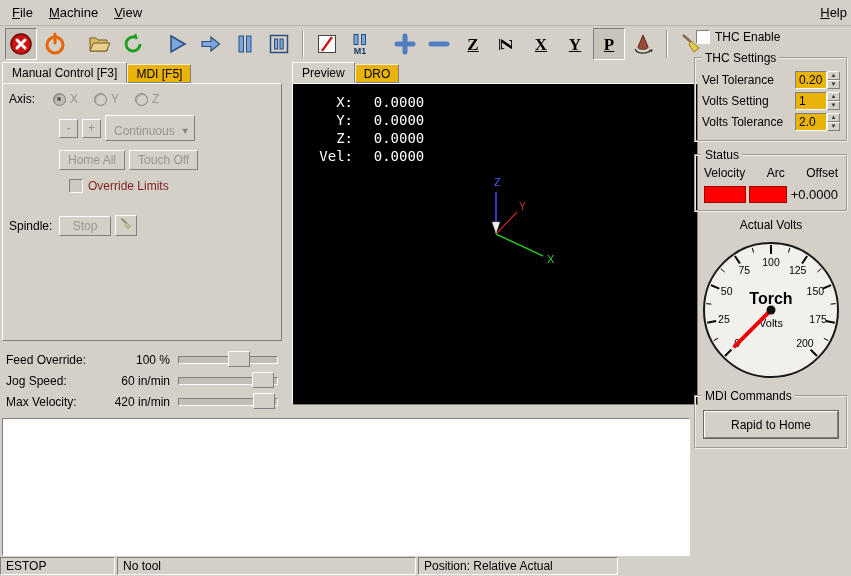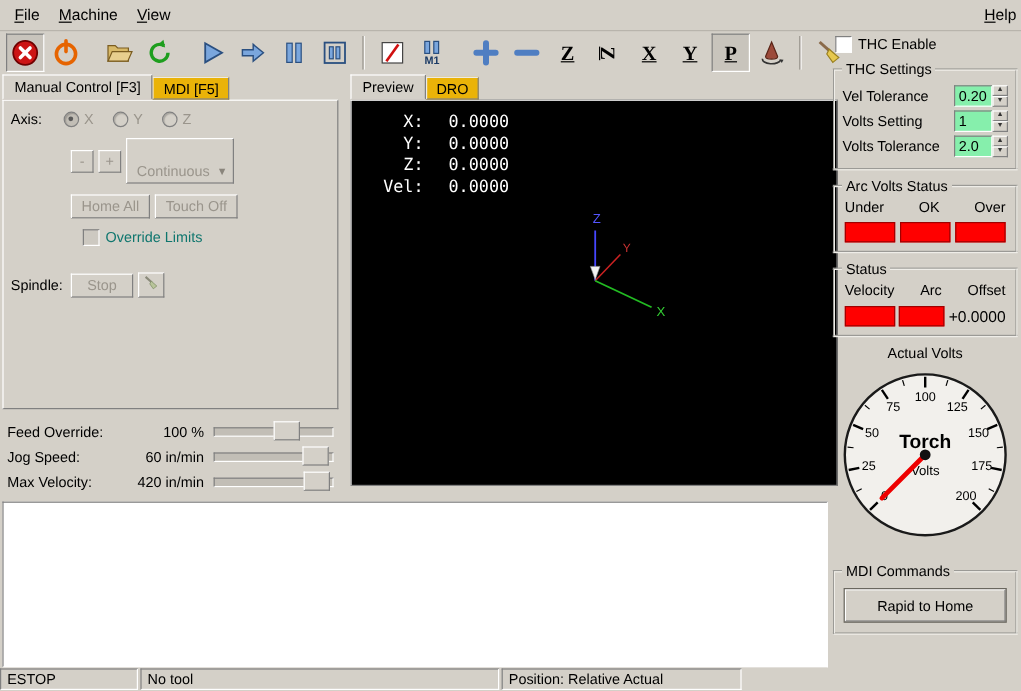--- a/index.html
+++ b/index.html
@@ -21,30 +21,30 @@
   .rot{display:inline-block;transform:rotate(90deg)}
 
   
   .left-panel{position:absolute;left:2px;top:63px;width:304px;height:346px}
   .tabbar{display:flex;height:20px;align-items:flex-end}
   .tab{padding:3px 9px 2px;background:#d4d0c8;border:1px solid;border-color:#fff #808080 #d4d0c8 #fff;position:relative;z-index:2;white-space:nowrap}
   .tab.inactive{background:#eab308;border-color:#eceae6 #808080 #808080 #eceae6;padding:2px 8px 1px;z-index:1}
   .panel-body{position:absolute;top:20px;left:0;width:280px;height:258px;border:1px solid;border-color:#fff #808080 #808080 #fff;background:#d4d0c8;padding:8px 6px;box-sizing:border-box}
   .row{display:flex;align-items:center;margin-bottom:9px}
   .indent{margin-left:50px}
-  .dim{color:#0f766e}
+  .dim{color:#7f1d1d}
   .dbtn{background:#d4d0c8;border:1px solid;border-color:#fff #808080 #808080 #fff;color:#9a958c;font-size:12px;font-family:"Liberation Sans",sans-serif;padding:2px 8px;margin-right:4px}
   .sqbtn{width:19px;height:19px;padding:0;text-align:center}
   .radio{display:inline-flex;align-items:center;gap:4px;margin-right:16px;color:#9a958c}
   .rb{width:11px;height:11px;border-radius:50%;border:1px solid #808080;background:#d4d0c8;position:relative;box-shadow:inset 1px 1px 1px rgba(0,0,0,.2)}
   .rb.sel{background:#c2beb6}
   .rb.sel::after{content:"";position:absolute;left:3px;top:3px;width:4px;height:4px;border-radius:50%;background:#5a5a5a}
   .cb{width:12px;height:12px;border:1px solid;border-color:#808080 #fff #fff #808080;background:#cdc9c1;margin-right:5px;flex:0 0 auto}
   .cb.white{background:#fff}
-  .combo{display:inline-flex;align-items:center;border:1px solid;border-color:#fff #808080 #808080 #fff;background:#d4d0c8;color:#9a958c;padding:20px 4px 2px 8px;gap:6px}
+  .combo{display:inline-flex;align-items:center;border:1px solid;border-color:#fff #808080 #808080 #fff;background:#d4d0c8;color:#9a958c;padding:8px 4px 2px 8px;gap:6px}
   .combo .arr{font-size:9px;color:#8a857c}
 
   
   .sliders{position:absolute;top:283px;left:0;width:280px}
   .srow{display:flex;align-items:flex-end;height:21px}
   .srow .slbl{flex:0 0 94px;padding-left:4px}
   .srow .sval{flex:0 0 70px;text-align:right;padding-right:8px}
   .strack{position:relative;width:100px;height:16px}
   .strack::before{content:"";position:absolute;left:0;right:0;top:5px;height:6px;border:1px solid;border-color:#808080 #fff #fff #808080;background:#c2beb6}
   .sthumb{position:absolute;top:0;width:22px;height:16px;background:#d4d0c8;border:1px solid;border-color:#fff #808080 #808080 #fff;box-sizing:border-box}
@@ -58,21 +58,21 @@
   .dro-row .dv{width:92px;text-align:center}
   .axes-ind{position:absolute;left:158px;top:80px}
 
   
   .thc{position:absolute;left:694px;top:30px;width:154px}
   .thc fieldset{border:2px groove #efede8;margin:0 0 6px;padding:3px 6px 6px;box-sizing:border-box}
   .thc legend{font-size:12px;padding:0 3px}
   .chkrow{display:flex;align-items:center;margin:0 0 7px 2px}
   .setrow{display:flex;align-items:center;justify-content:space-between;margin:3px 0}
   .spin{display:flex;height:18px}
-  .spin .sval{width:32px;background:#86efac;border:1px solid;border-color:#808080 #fff #fff #808080;padding:1px 3px;font-size:12px;box-sizing:border-box}
+  .spin .sval{width:32px;background:#eab308;border:1px solid;border-color:#808080 #fff #fff #808080;padding:1px 3px;font-size:12px;box-sizing:border-box}
   .spin .sarr{display:flex;flex-direction:column;width:13px}
   .spin .sa{flex:1;border:1px solid;border-color:#fff #808080 #808080 #fff;background:#d4d0c8;font-size:6px;line-height:5px;display:flex;align-items:center;justify-content:center;color:#333}
   .trio{display:flex;justify-content:space-between;align-items:center;padding:1px 2px}
   .redbox{height:15px;background:#ff0000;border:1px solid #a00000}
   .w40{width:40px}.w36{width:36px}
   .offsetval{font-size:13px}
   .centertext{text-align:center;margin:3px 0 2px}
   .gaugewrap{text-align:center}
   .mdi-btn{display:block;margin:5px auto 3px;width:134px;height:27px;background:#d4d0c8;border:1px solid;border-color:#fff #808080 #808080 #fff;outline:1px solid #6a675f;font-size:12px;font-family:"Liberation Sans",sans-serif}
 
@@ -341,33 +341,20 @@
       <span class="spin">
         <span class="sval">2.0</span>
         <span class="sarr">
             <span class="sa">▲</span>
             <span class="sa">▼</span>
           </span>
       </span>
     </div>
   </fieldset>
 
-  <fieldset>
-    <legend>Arc Volts Status</legend>
-    <div class="trio">
-      <span>Under</span>
-      <span>OK</span>
-      <span>Over</span>
-    </div>
-    <div class="trio" style="margin-top:3px">
-      <span class="redbox w40"></span>
-      <span class="redbox w40"></span>
-      <span class="redbox w40"></span>
-    </div>
-  </fieldset>
 
   <fieldset>
     <legend>Status</legend>
     <div class="trio">
       <span>Velocity</span>
       <span>Arc</span>
       <span>Offset</span>
     </div>
     <div class="trio" style="margin-top:4px">
       <span class="redbox w40"></span>
@@ -407,21 +394,21 @@
         <text x="121.34621756054176" y="61.13119524647569" text-anchor="middle" font-size="10.5" fill="#000">150</text>
         <text x="124.07769345935506" y="88.86433545677416" text-anchor="middle" font-size="10.5" fill="#000">175</text>
         <text x="110.94112549695429" y="113.44112549695427" text-anchor="middle" font-size="10.5" fill="#000">200</text>
         <text x="77" y="70" text-anchor="middle" font-size="16" font-weight="bold">Torch</text>
         <text x="77" y="93" text-anchor="middle" font-size="11">Volts</text>
         <line x1="77" y1="76" x2="40.93755415948607" y2="112.06244584051393" stroke="#ee0000" stroke-width="4" stroke-linecap="round"></line>
         <circle cx="77" cy="76" r="4.5" fill="#111"></circle>
       </svg>
   </div>
 
-  <fieldset style="margin-top:13px">
+  <fieldset style="margin-top:2px">
     <legend>MDI Commands</legend>
     <button class="mdi-btn">Rapid to Home</button>
   </fieldset>
 </div>
 
 <div class="console"></div>
 
 <div class="statusbar">
   <div class="sb" style="width:115px">ESTOP</div>
   <div class="sb" style="width:299px">No tool</div>

